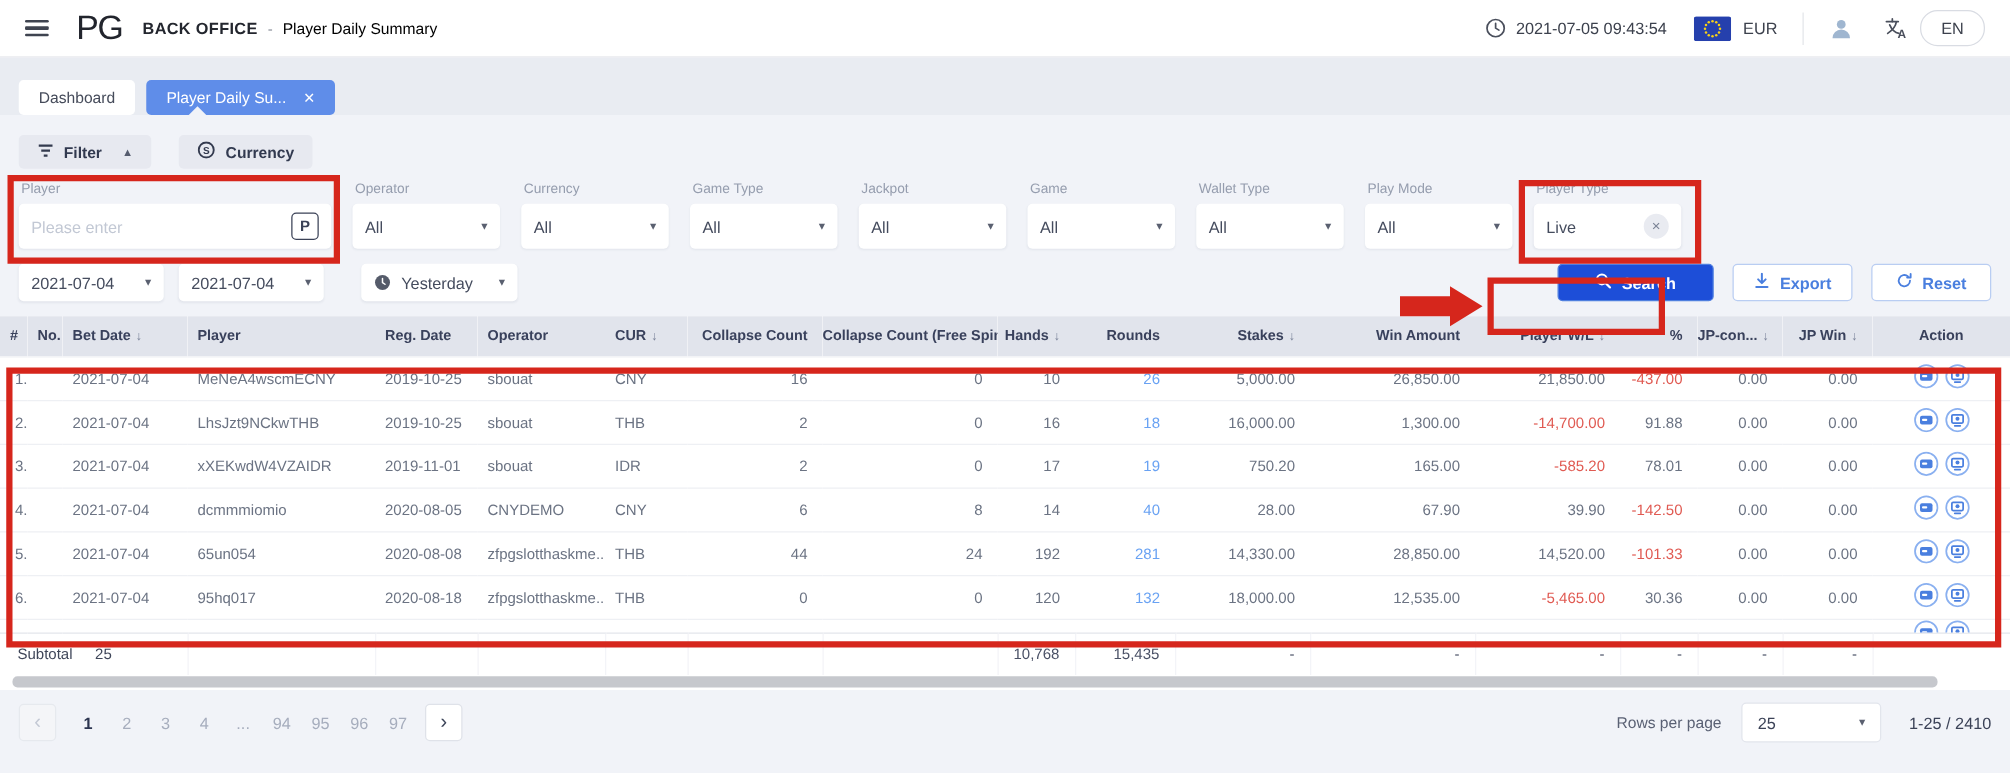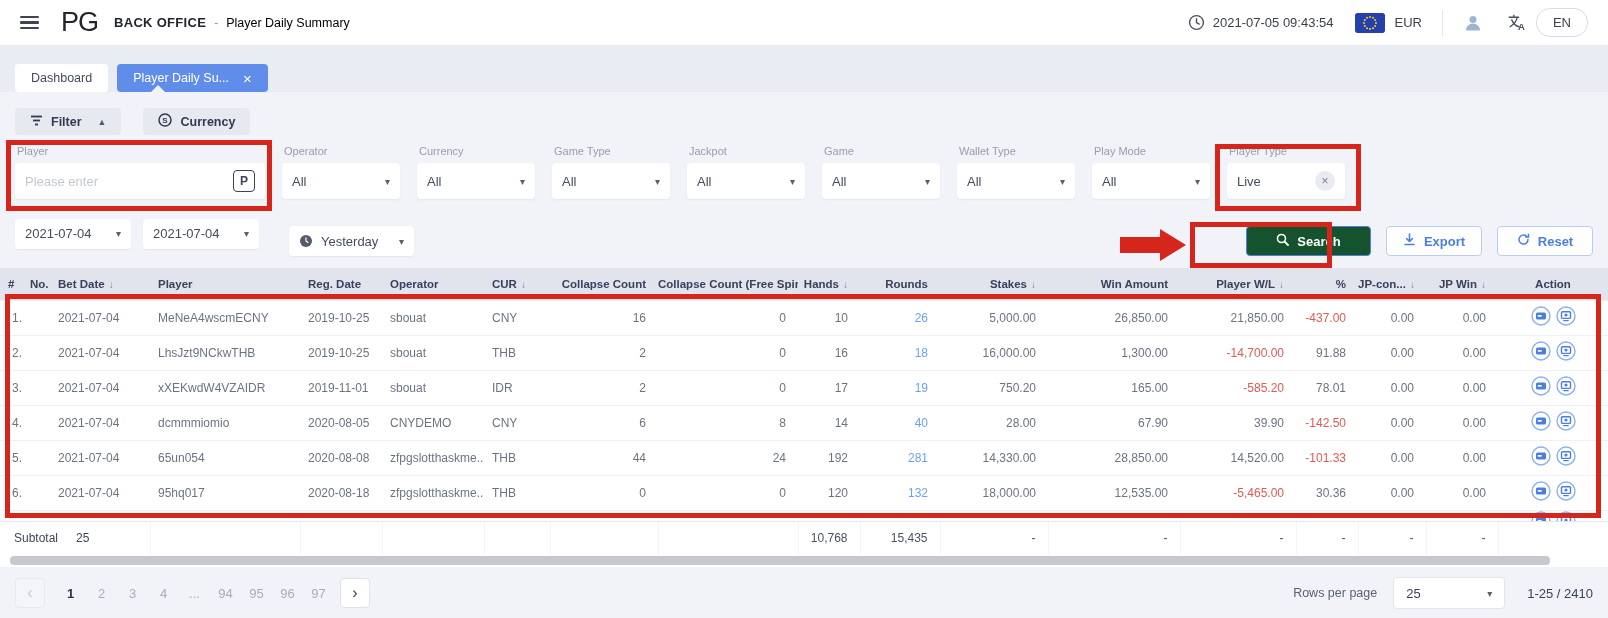--- a/index.html
+++ b/index.html
@@ -55,25 +55,25 @@
   .date-labels{display:flex;align-items:center;gap:16px;margin-bottom:7px;}
   .dlabel{font-size:11px;color:#959dae;}
   .utc{font-size:11.5px;color:#323a50;font-weight:bold;}
   .radio{display:inline-flex;align-items:center;gap:6px;font-size:12px;color:#4a5164;cursor:pointer;}
   .rdot{width:13px;height:13px;border-radius:50%;border:1.5px solid #7fa3e0;background:#fff;}
   .rdot.on{border-color:#4f83e4;position:relative;}
   .rdot.on::after{content:"";position:absolute;inset:2.5px;background:#4f83e4;border-radius:50%;}
   .date-fields{display:flex;gap:12px;align-items:center;}
   .h30{height:30px;}
   .date-box{width:116px;}
-  .quick-box{width:125px;margin-left:18px;margin-top:15px;}
+  .quick-box{width:125px;margin-left:18px;}
   .quick-box .qic{margin-right:8px;display:inline-flex;}
   .btn-row{margin-left:auto;display:flex;gap:15px;align-items:center;}
   .btn{height:30px;display:inline-flex;align-items:center;justify-content:center;gap:8px;border-radius:4px;font-size:13px;font-weight:bold;cursor:pointer;}
-  .btn.primary{background:#14532d;color:#fff;border:1px solid #4f7fdf;width:125px;}
+  .btn.primary{background:#1d4ed8;color:#fff;border:1px solid #4f7fdf;width:125px;}
   .btn.ghost{background:#fff;color:#4a7fdf;border:1px solid #b9cdf2;width:96px;}
 
   
   .table-card{margin-top:12px;background:#fff;}
   table.grid{width:1608px;table-layout:fixed;border-collapse:collapse;}
   .grid th{height:32px;background:#e1e4ec;font-size:11.5px;color:#39415c;font-weight:bold;white-space:nowrap;overflow:hidden;}
   .grid tbody td{height:35px;font-size:12px;color:#6b7383;white-space:nowrap;overflow:hidden;border-top:1px solid #eef0f4;background:#fff;}
   .al-left{text-align:left;padding-left:8px;}
   .al-right{text-align:right;padding-right:12px;}
   .al-center{text-align:center;}

